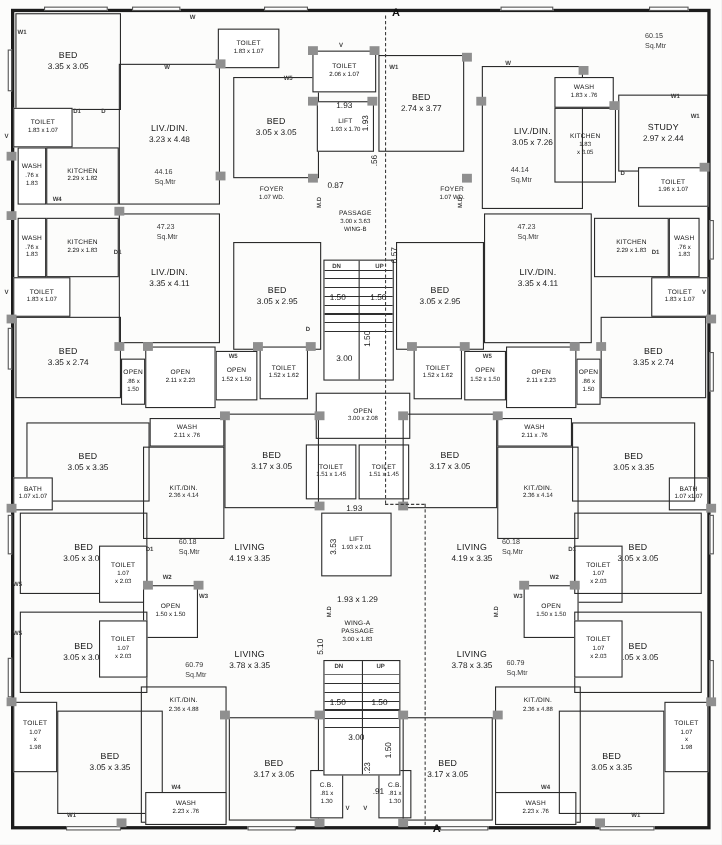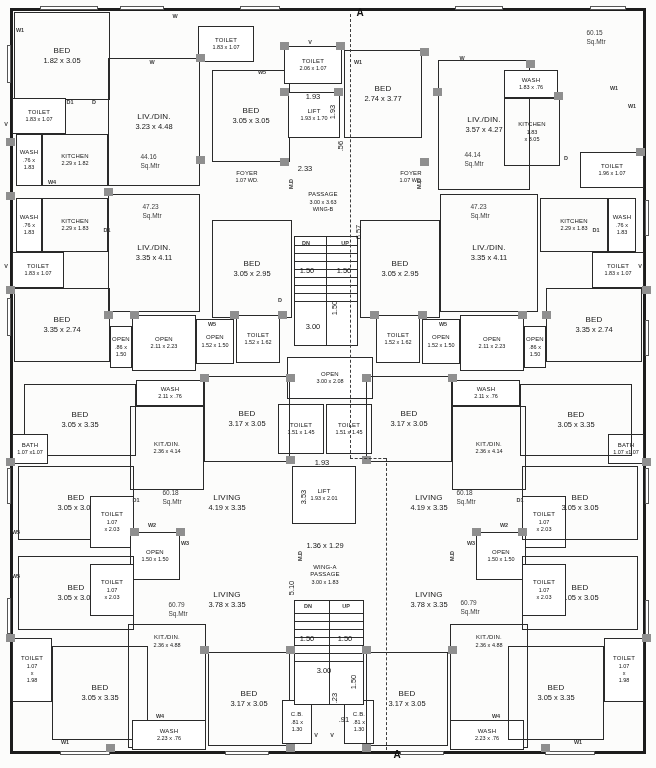--- a/index.html
+++ b/index.html
@@ -54,21 +54,21 @@
     <div class="winv" style="left: 7px; top: 45px; height: 38px;"></div>
     <div class="winv" style="left: 7px; top: 298px; height: 38px;"></div>
     <div class="winv" style="left: 7px; top: 468px; height: 36px;"></div>
     <div class="winv" style="left: 7px; top: 598px; height: 36px;"></div>
     <div class="winv" style="left: 645px; top: 200px; height: 36px;"></div>
     <div class="winv" style="left: 645px; top: 320px; height: 36px;"></div>
     <div class="winv" style="left: 645px; top: 468px; height: 36px;"></div>
     <div class="winv" style="left: 645px; top: 600px; height: 36px;"></div>
     <div class="room" style="left: 14px; top: 12px; width: 96px; height: 88px;">
       <div class="nm">BED</div>
-      <div class="dm">1.82 x 3.05</div>
+      <div class="dm">3.35 x 3.05</div>
     </div>
     <div class="room sm svc" style="left: 12px; top: 98px; width: 54px; height: 36px;">
       <div class="nm">TOILET</div>
       <div class="dm">1.83 x 1.07</div>
     </div>
     <div class="room sm svc" style="left: 16px; top: 134px; width: 26px; height: 52px;">
       <div class="nm">WASH</div>
       <div class="dm">.76 x
 1.83</div>
     </div>
@@ -108,30 +108,34 @@
       <div class="nm">FOYER</div>
       <div class="dm">1.07 WD.</div>
     </div>
     <div class="room sm nb" style="left: 292px; top: 176px; width: 62px; height: 52px;">
       <div class="nm">PASSAGE</div>
       <div class="dm">3.00 x 3.63
 WING-B</div>
     </div>
     <div class="room" style="left: 438px; top: 60px; width: 92px; height: 130px;">
       <div class="nm">LIV./DIN.</div>
-      <div class="dm">3.57 x 4.27</div>
+      <div class="dm">3.05 x 7.26</div>
     </div>
     <div class="room sm svc" style="left: 504px; top: 70px; width: 54px; height: 28px;">
       <div class="nm">WASH</div>
       <div class="dm">1.83 x .76</div>
     </div>
     <div class="room sm" style="left: 504px; top: 98px; width: 56px; height: 68px;">
       <div class="nm">KITCHEN</div>
       <div class="dm">1.83
 x 3.05</div>
+    </div>
+    <div class="room" style="left: 562px; top: 86px; width: 82px; height: 70px;">
+      <div class="nm">STUDY</div>
+      <div class="dm">2.97 x 2.44</div>
     </div>
     <div class="room sm svc" style="left: 580px; top: 152px; width: 64px; height: 36px;">
       <div class="nm">TOILET</div>
       <div class="dm">1.96 x 1.07</div>
     </div>
     <div class="room sm svc" style="left: 608px; top: 198px; width: 28px; height: 54px;">
       <div class="nm">WASH</div>
       <div class="dm">.76 x
 1.83</div>
     </div>
@@ -459,29 +463,29 @@
 Sq.Mtr</div>
     <div class="area" style="left: 466px; top: 498px;">60.18
 Sq.Mtr</div>
     <div class="area" style="left: 178px; top: 610px;">60.79
 Sq.Mtr</div>
     <div class="area" style="left: 470px; top: 608px;">60.79
 Sq.Mtr</div>
     <div class="dim" style="left: 313px; top: 96px;">1.93</div>
     <div class="dim rot" style="left: 332px; top: 112px;">1.93</div>
     <div class="dim rot" style="left: 340px; top: 146px;">.56</div>
-    <div class="dim" style="left: 305px; top: 168px;">2.33</div>
+    <div class="dim" style="left: 305px; top: 168px;">0.87</div>
     <div class="dim rot" style="left: 358px; top: 232px;">6.57</div>
     <div class="dim" style="left: 307px; top: 270px;">1.50</div>
     <div class="dim" style="left: 344px; top: 270px;">1.50</div>
     <div class="dim rot" style="left: 334px; top: 308px;">1.50</div>
     <div class="dim" style="left: 313px; top: 326px;">3.00</div>
     <div class="dim" style="left: 322px; top: 462px;">1.93</div>
     <div class="dim rot" style="left: 303px; top: 497px;">3.53</div>
-    <div class="dim" style="left: 325px; top: 545px;">1.36 x 1.29</div>
+    <div class="dim" style="left: 325px; top: 545px;">1.93 x 1.29</div>
     <div class="dim rot" style="left: 291px; top: 588px;">5.10</div>
     <div class="dim" style="left: 307px; top: 638px;">1.50</div>
     <div class="dim" style="left: 345px; top: 638px;">1.50</div>
     <div class="dim" style="left: 324px; top: 670px;">3.00</div>
     <div class="dim rot" style="left: 353px; top: 682px;">1.50</div>
     <div class="dim rot" style="left: 334px; top: 698px;">.23</div>
     <div class="dim" style="left: 344px; top: 719px;">.91</div>
     <div class="tag" style="left: 175px; top: 16px;">W</div>
     <div class="tag" style="left: 20px; top: 30px;">W1</div>
     <div class="tag" style="left: 6px; top: 124px;">V</div>

